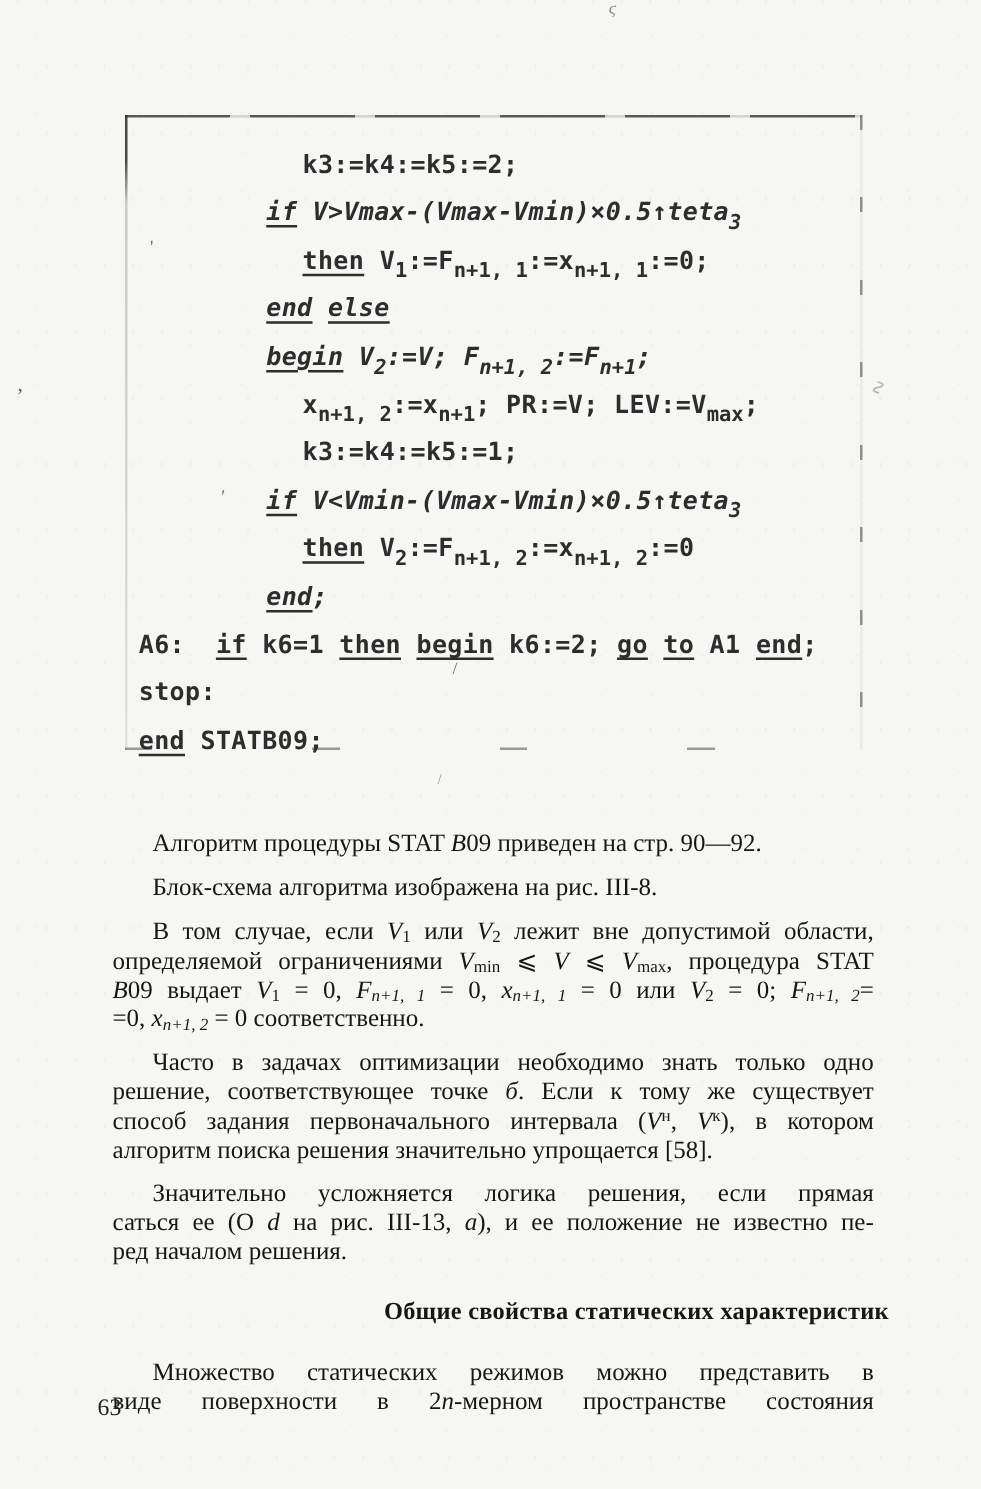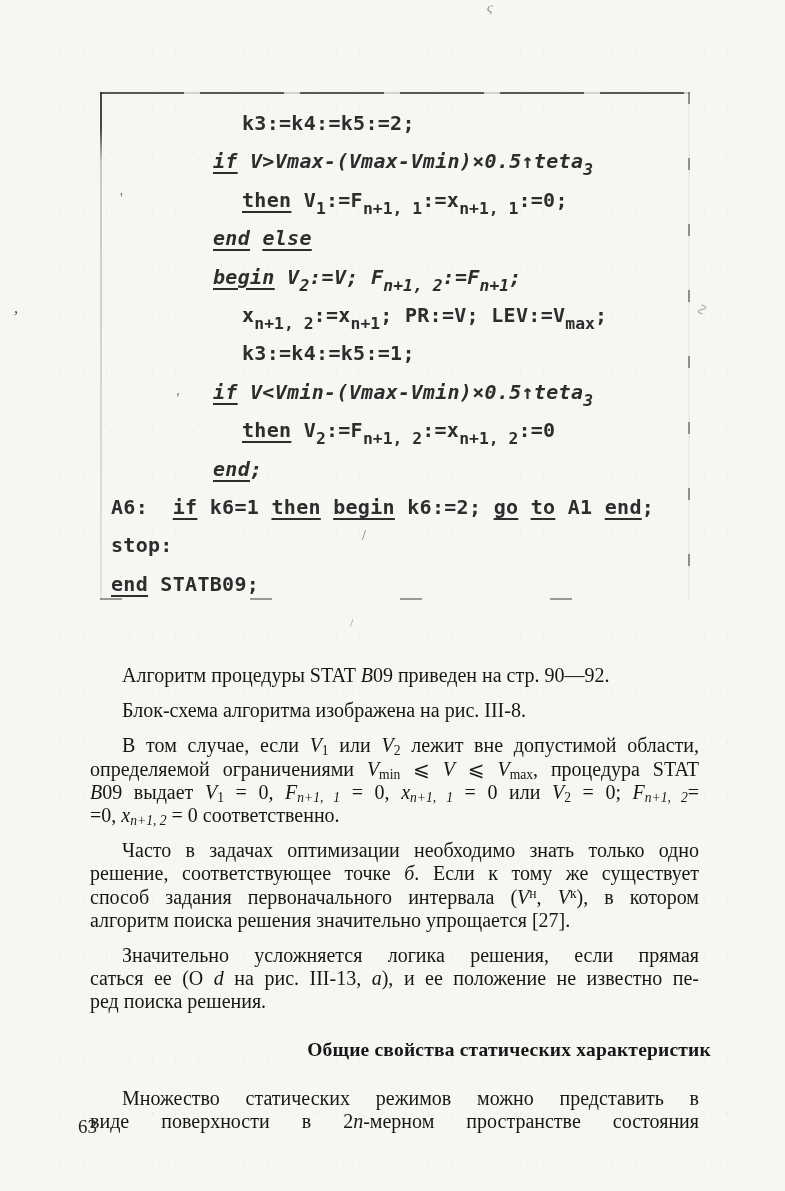--- a/index.html
+++ b/index.html
@@ -18,21 +18,21 @@
   .cbord{position:absolute;}
   .cb-top{left:0;top:0;right:0;height:2px;
     background:repeating-linear-gradient(90deg,rgba(50,50,50,.8) 0 84px,rgba(50,50,50,.18) 84px 100px);}
   .cb-left{left:0;top:0;bottom:0;width:2px;
     background:linear-gradient(180deg,rgba(40,40,40,.85) 0 36px,rgba(40,40,40,.22) 70px,rgba(40,40,40,.10) 100%);}
   .cb-right{right:0;top:0;bottom:0;width:2px;
     background:repeating-linear-gradient(180deg,rgba(40,40,40,.5) 0 12px,rgba(40,40,40,.05) 12px 66px);}
   .cb-bottom{left:0;bottom:0;right:0;height:2px;
     background:repeating-linear-gradient(90deg,rgba(40,40,40,.45) 0 22px,transparent 22px 150px);}
 
-  #code-lines{position:absolute;left:0;top:12px;right:2px;
+  #code-lines{position:absolute;left:0;top:20px;right:2px;
     font-family:"DejaVu Sans Mono","Liberation Mono",monospace;
     font-weight:700;font-size:20px;color:var(--code-ink,#2d2d2d);
     white-space:pre;letter-spacing:0.3px;}
   .cline{height:38.4px;line-height:38.4px;}
   .cline.ind0{padding-left:11px;}
   .cline.ind1{padding-left:113px;font-style:italic;}
   .cline.ind2{padding-left:142px;}
   .cline sub{font-size:0.82em;vertical-align:-0.42em;line-height:0;letter-spacing:0;}
   .u{text-decoration:underline;text-decoration-thickness:1.7px;text-underline-offset:4px;}
 
@@ -76,26 +76,26 @@
       <div class="para">
         <div class="tline ind just">В том случае, если <span class="i">V</span><sub>1</sub> или <span class="i">V</span><sub>2</sub> лежит вне допустимой области,</div>
         <div class="tline just">определяемой ограничениями <span class="i">V</span><sub>min</sub> ⩽ <span class="i">V</span> ⩽ <span class="i">V</span><sub>max</sub>, процедура STAT</div>
         <div class="tline just"><span class="i">B</span>09 выдает <span class="i">V</span><sub>1</sub> = 0, <span class="i">F</span><sub class="i">n+1, 1</sub> = 0, <span class="i">x</span><sub class="i">n+1, 1</sub> = 0 или <span class="i">V</span><sub>2</sub> = 0; <span class="i">F</span><sub class="i">n+1, 2</sub>=</div>
         <div class="tline">=0, <span class="i">x</span><sub class="i">n+1, 2</sub> = 0 соответственно.</div>
       </div>
       <div class="para">
         <div class="tline ind just">Часто в задачах оптимизации необходимо знать только одно</div>
         <div class="tline just">решение, соответствующее точке <span class="i">б</span>. Если к тому же существует</div>
         <div class="tline just">способ задания первоначального интервала (<span class="i">V</span><sup>н</sup>, <span class="i">V</span><sup>к</sup>), в котором</div>
-        <div class="tline">алгоритм поиска решения значительно упрощается [27].</div>
+        <div class="tline">алгоритм поиска решения значительно упрощается [58].</div>
       </div>
       <div class="para">
         <div class="tline ind just">Значительно усложняется логика решения, если прямая</div>
         <div class="tline just">саться ее (О <span class="i">d</span> на рис. III-13, <span class="i">а</span>), и ее положение не известно пе-</div>
-        <div class="tline">ред поиска решения.</div>
+        <div class="tline">ред началом решения.</div>
       </div>
       <div class="heading">Общие свойства статических характеристик</div>
       <div class="para">
         <div class="tline ind just">Множество статических режимов можно представить в</div>
         <div class="tline just">виде поверхности в 2<span class="i">n</span>-мерном пространстве состояния</div>
       </div>
     </div>
 
   <div class="page-number">63</div>
 

